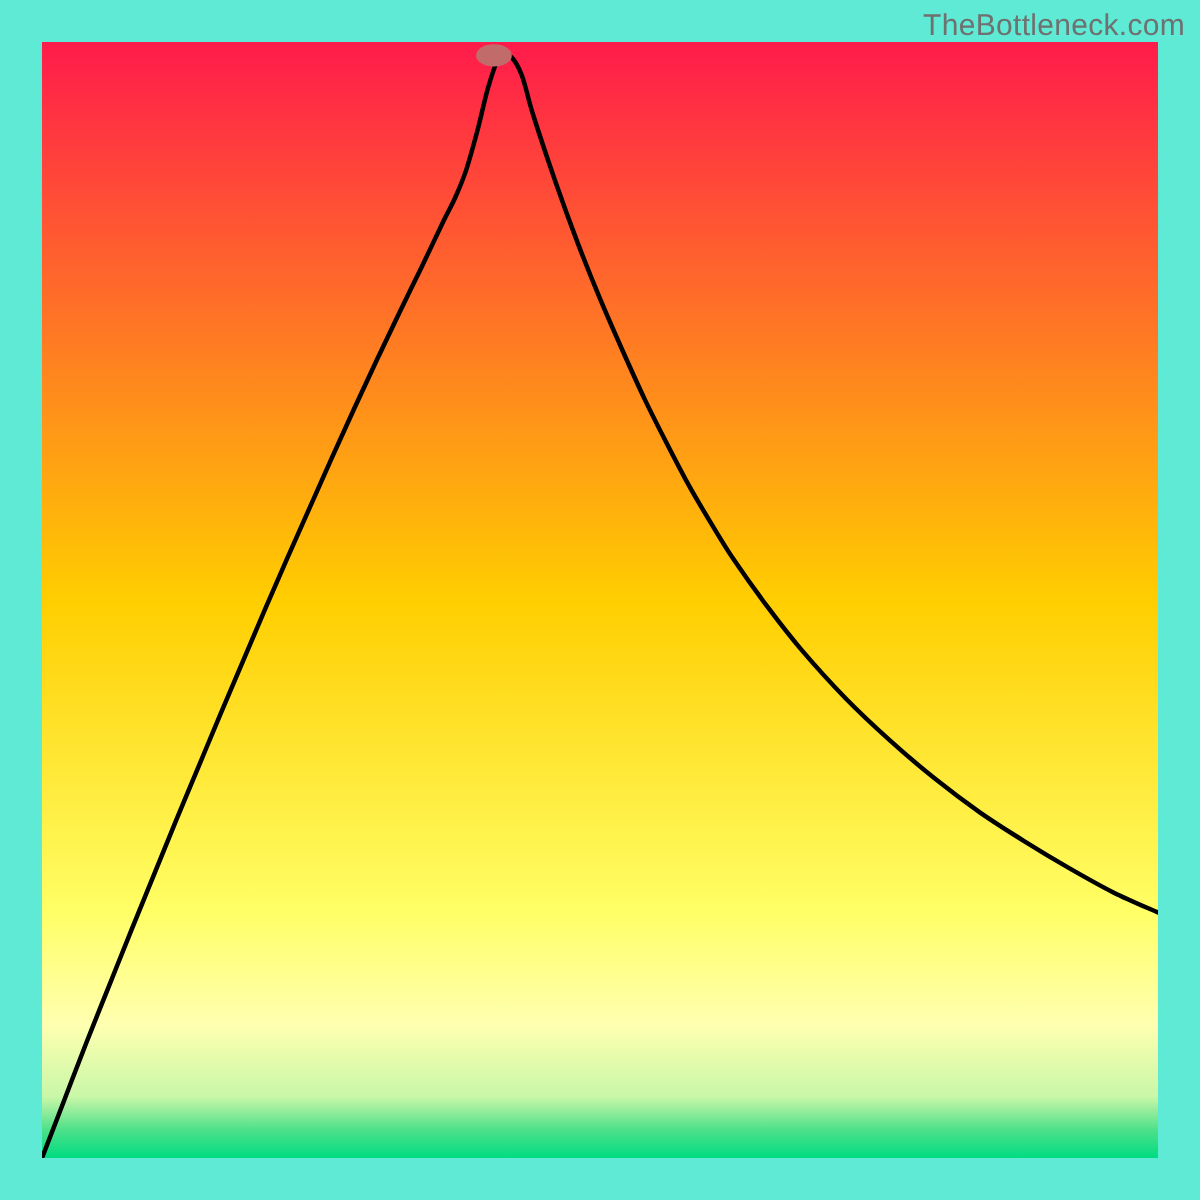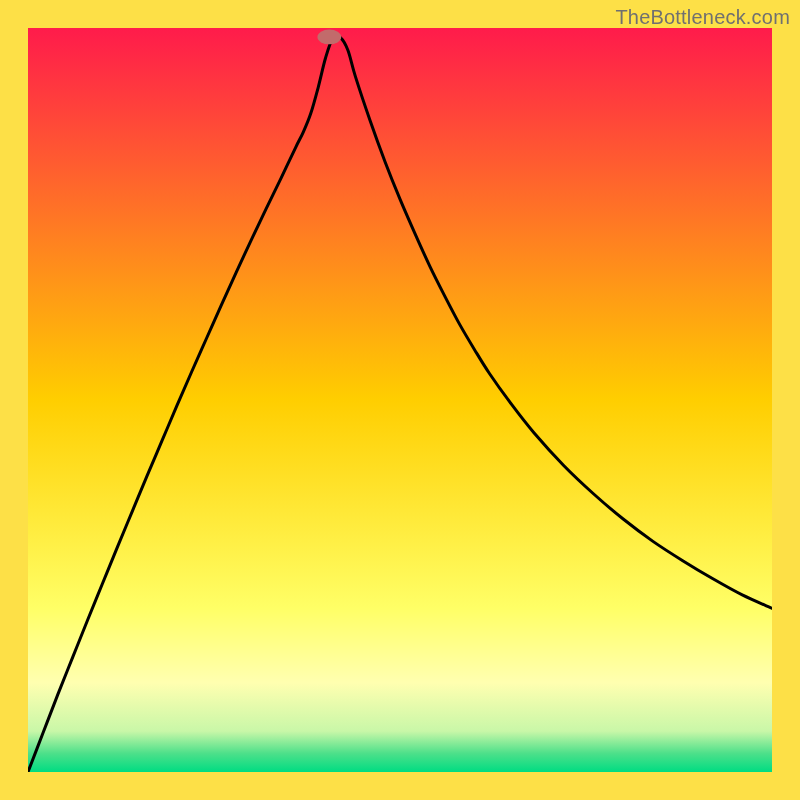--- a/index.html
+++ b/index.html
@@ -8,21 +8,21 @@
     width: 800px;
     height: 800px;
     background: #000;
     font-family: Arial, Helvetica, sans-serif;
     overflow: hidden;
   }
   .frame {
     position: absolute;
     left: 0; top: 0;
     width: 800px; height: 800px;
-    background: #fde047;
+    background: #5eead4;
   }
   .plot {
     position: absolute;
     left: 28px;
     top: 28px;
     width: 744px;
     height: 744px;
     overflow: hidden;
   }
   .watermark {

